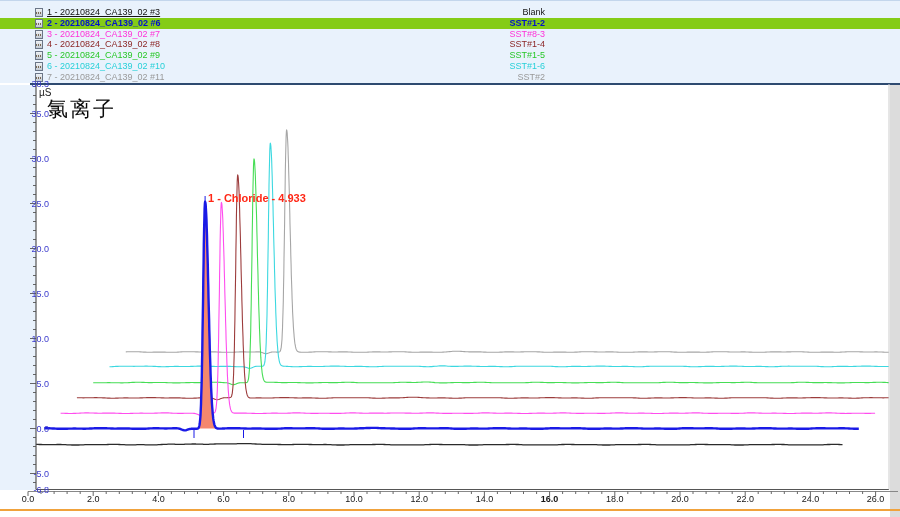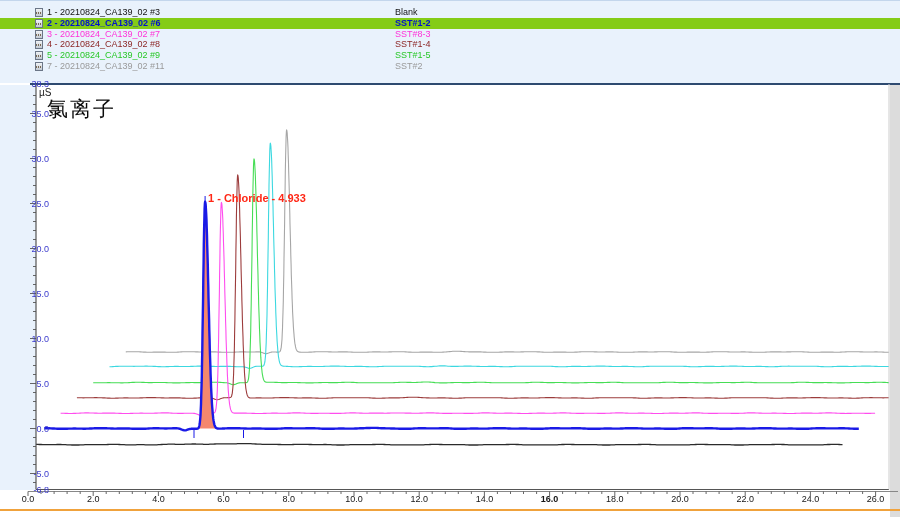--- a/index.html
+++ b/index.html
@@ -5,42 +5,42 @@
   html,body{margin:0;padding:0;background:#fff;}
   body{width:900px;height:517px;overflow:hidden;font-family:"Liberation Sans",sans-serif;}
   .screen{position:relative;width:900px;height:517px;background:#fff;}
   
   .legend-panel{position:absolute;left:0;top:0;width:900px;height:83px;background:#E9F2FC;box-sizing:border-box;padding-top:6px;border-top:1px solid #c3d6ec;}
   .lrow{position:relative;height:10.8px;line-height:10.6px;font-size:9px;}
   .lrow.sel{background:#84cc16;font-weight:bold;}
   .licon{position:absolute;left:35px;top:1px;width:8px;height:9px;background:linear-gradient(180deg,#f0f3f6,#c2c9d2);border:1px solid #6b7687;box-sizing:border-box;}
   .licon::after{content:"";position:absolute;left:0px;right:0px;top:3px;height:2px;background:repeating-linear-gradient(90deg,#7a6a55 0 1px,transparent 1px 2px);}
   .lname{position:absolute;left:47px;white-space:nowrap;}
-  .lsample{position:absolute;left:395px;width:150px;text-align:left;white-space:nowrap;}
+  .lsample{position:absolute;left:395px;width:150px;text-align:right;white-space:nowrap;}
   .sep-line{position:absolute;top:83px;left:30px;width:870px;height:2px;background:#2e4a70;}
   
   .left-gutter{position:absolute;left:0;top:85px;width:36px;height:405px;background:#E9F2FC;}
   .right-strip{position:absolute;left:890px;top:85px;width:10px;height:432px;background:#dcdcdc;}
   #plot-svg{position:absolute;left:0;top:0;width:900px;height:517px;}
   .ylabel{position:absolute;width:49px;text-align:right;font-size:9px;color:#3a3acc;}
   .xlabel{position:absolute;width:28px;text-align:center;font-size:9px;color:#151515;top:494px;}
   .unit-label{position:absolute;left:39px;top:87px;font-size:10px;color:#222;}
   .chart-title{position:absolute;left:47px;top:95px;font-size:21px;color:#0a0a0a;letter-spacing:2px;font-weight:500;}
   .peak-label{position:absolute;left:208px;top:192px;font-size:11px;font-weight:bold;color:#ff2817;white-space:nowrap;}
   .orange-line{position:absolute;left:0;top:509px;width:900px;height:2px;background:#f0a23c;}
 </style>
 </head>
 <body>
 
 <div class="screen">
 
   <div class="legend-panel" id="legend">
       <div class="lrow">
         <span class="licon"></span>
-        <span class="lname" style="color: rgb(20, 20, 20);">1 - 20210824_CA139_02 #3</span>
+        <span class="lname" style="color: rgb(20, 20, 20); text-decoration: underline;">1 - 20210824_CA139_02 #3</span>
         <span class="lsample" style="color: rgb(20, 20, 20);">Blank</span>
       </div>
       <div class="lrow sel">
         <span class="licon"></span>
         <span class="lname" style="color: rgb(0, 18, 204);">2 - 20210824_CA139_02 #6</span>
         <span class="lsample" style="color: rgb(0, 18, 204);">SST#1-2</span>
       </div>
       <div class="lrow">
         <span class="licon"></span>
         <span class="lname" style="color: rgb(255, 48, 216);">3 - 20210824_CA139_02 #7</span>
@@ -48,20 +48,25 @@
       </div>
       <div class="lrow">
         <span class="licon"></span>
         <span class="lname" style="color: rgb(140, 38, 38);">4 - 20210824_CA139_02 #8</span>
         <span class="lsample" style="color: rgb(140, 38, 38);">SST#1-4</span>
       </div>
       <div class="lrow">
         <span class="licon"></span>
         <span class="lname" style="color: rgb(40, 200, 40);">5 - 20210824_CA139_02 #9</span>
         <span class="lsample" style="color: rgb(40, 200, 40);">SST#1-5</span>
+      </div>
+      <div class="lrow">
+        <span class="licon"></span>
+        <span class="lname" style="color: rgb(40, 208, 216);">6 - 20210824_CA139_02 #10</span>
+        <span class="lsample" style="color: rgb(40, 208, 216);">SST#1-6</span>
       </div>
       <div class="lrow">
         <span class="licon"></span>
         <span class="lname" style="color: rgb(154, 154, 154);">7 - 20210824_CA139_02 #11</span>
         <span class="lsample" style="color: rgb(154, 154, 154);">SST#2</span>
       </div>
     </div>
   <div class="sep-line"></div>
 
   <div class="left-gutter"></div>

